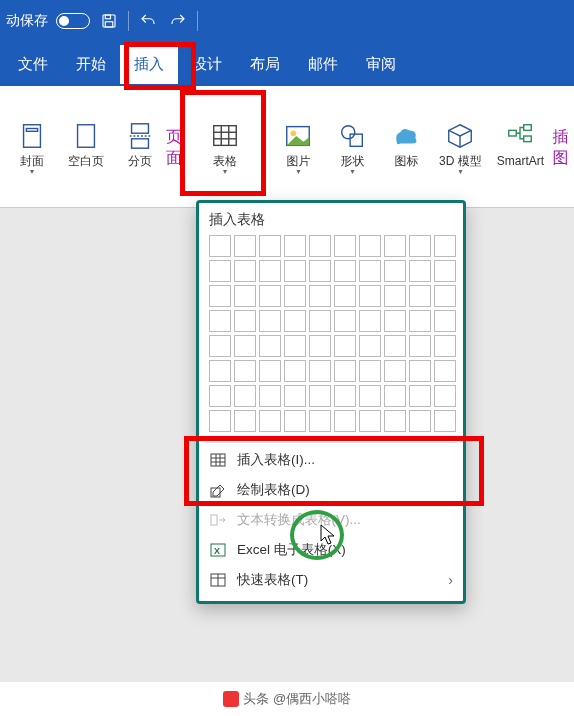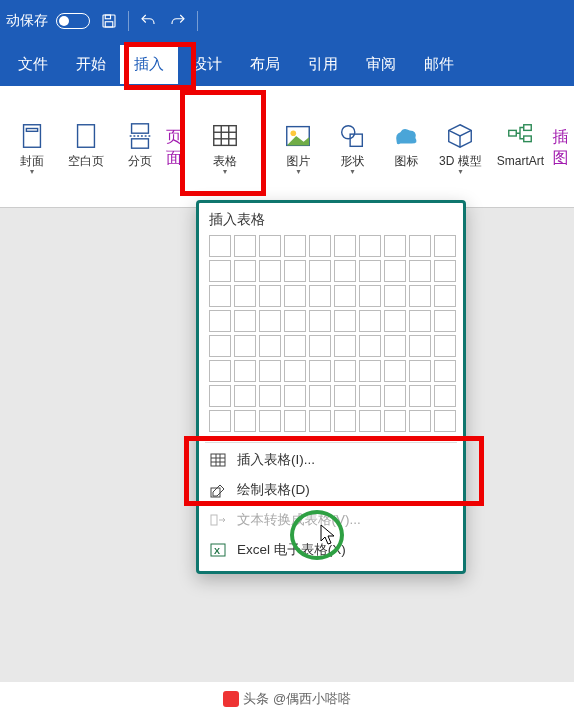--- a/index.html
+++ b/index.html
@@ -76,23 +76,22 @@
     </span>
   <span class="qat-sep"></span>
 </div>
 
 <div class="tabrow">
   <div class="tab">文件</div>
   <div class="tab">开始</div>
   <div class="tab active">插入</div>
   <div class="tab">设计</div>
   <div class="tab">布局</div>
-  <div class="tab">引用</div>
+  <div class="tab">邮件</div>
   <div class="tab">审阅</div>
-  <div class="tab">邮件</div>
 </div>
 
 <div class="ribbon">
   <div class="rgroup">
     <div class="buttons">
       <div class="rbtn">
         <div class="ico">
             <svg viewBox="0 0 32 32" fill="none" stroke="#2b579a" stroke-width="1.5">
               <rect x="7" y="4" width="18" height="24"></rect>
               <rect x="10" y="8" width="12" height="3"></rect>
@@ -314,20 +313,31 @@
   </div>
   <div class="mitem">
     <span class="mico">
         <svg viewBox="0 0 16 16">
           <rect x="1" y="2" width="14" height="12" fill="none" stroke="#217346"></rect>
           <text x="4" y="12" font-size="9" fill="#217346" font-weight="bold">X</text>
         </svg>
       </span>
     <span>Excel 电子表格(X)</span>
   </div>
+  <div class="mitem">
+    <span class="mico">
+        <svg viewBox="0 0 16 16" fill="none" stroke="#444">
+          <rect x="1" y="2" width="14" height="12"></rect>
+          <line x1="1" y1="6" x2="15" y2="6"></line>
+          <line x1="8" y1="2" x2="8" y2="14"></line>
+        </svg>
+      </span>
+    <span>快速表格(T)</span>
+    <span class="arr">›</span>
+  </div>
 </div>
 
 <div class="hl-red" style="left:124px; top:42px; width:72px; height:48px;"></div>
 <div class="hl-red" style="left:180px; top:90px; width:86px; height:106px;"></div>
 <div class="hl-red" style="left:184px; top:436px; width:300px; height:70px;"></div>
 <div class="hl-green" style="left:290px; top:510px;"></div>
 
 <div class="cursor" style="left:320px; top:524px;">
   <svg viewBox="0 0 18 24">
       <path d="M1 1 L1 17 L5 13 L8 20 L11 19 L8 12 L14 12 Z" fill="#fff" stroke="#000" stroke-width="1"></path>

